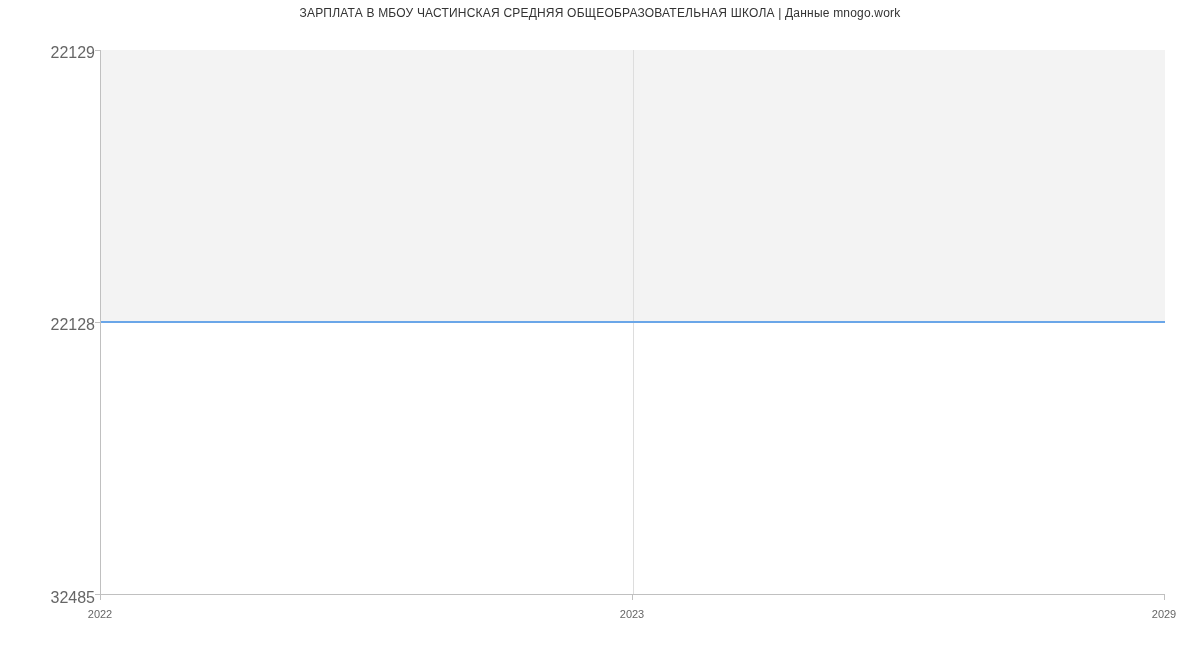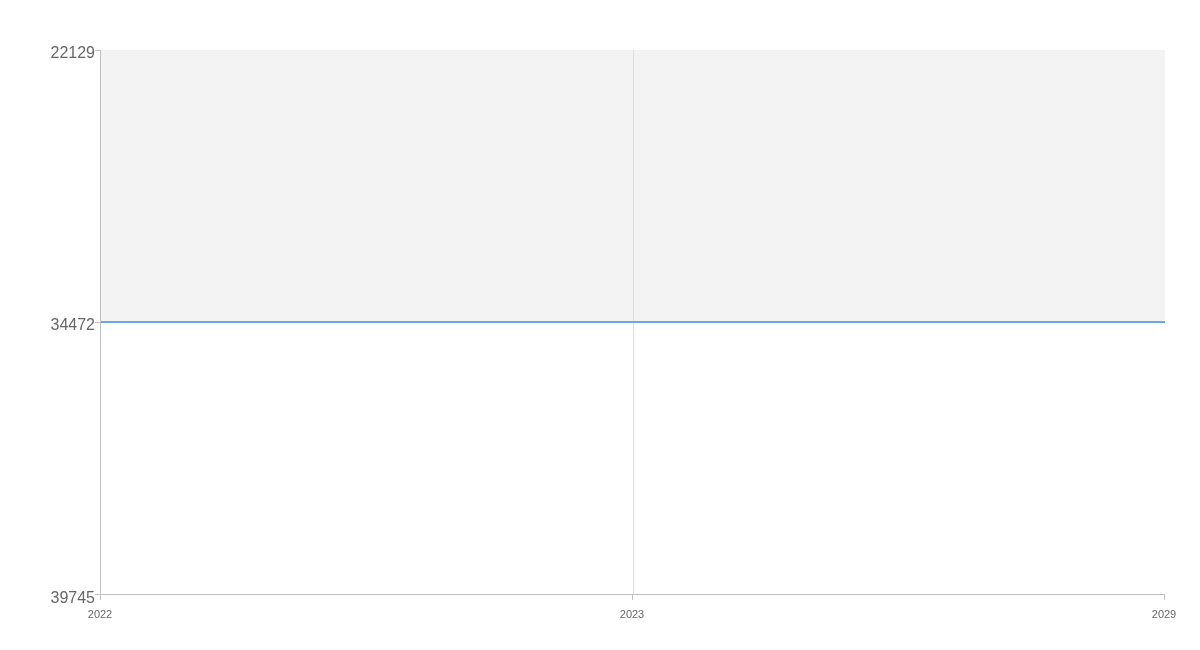--- a/index.html
+++ b/index.html
@@ -91,28 +91,29 @@
     width: 1px;
     height: 6px;
     background: #c0c0c0;
   }
 </style>
 </head>
 <body>
 
 <div class="container">
 
+  <div class="title">ЗАРПЛАТА В МБОУ ЧАСТИНСКАЯ СРЕДНЯЯ ОБЩЕОБРАЗОВАТЕЛЬНАЯ ШКОЛА | Данные mnogo.work</div>
 
   <div class="ytick" style="top:44px;">22129</div>
   <div class="ytick-mark" style="top:50px;"></div>
 
-  <div class="ytick" style="top:316px;">34472</div>
+  <div class="ytick" style="top:316px;">22128</div>
   <div class="ytick-mark" style="top:322px;"></div>
 
-  <div class="ytick" style="top:589px;">39745</div>
+  <div class="ytick" style="top:589px;">32485</div>
   <div class="ytick-mark" style="top:594px;"></div>
 
   <div class="plot-area">
     <div class="top-half"></div>
     <div class="gridline-v" style="left:50%;"></div>
     <div class="data-line"></div>
   </div>
 
   <div class="xtick-mark" style="left:100px;"></div>
   <div class="xtick-mark" style="left:632px;"></div>

